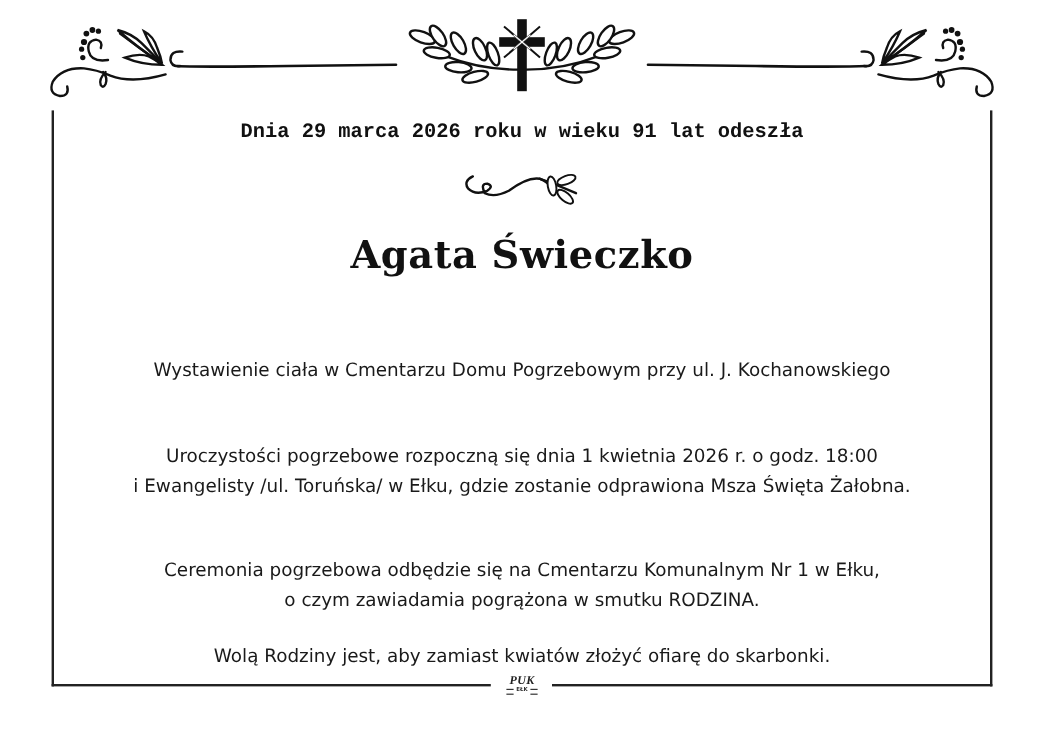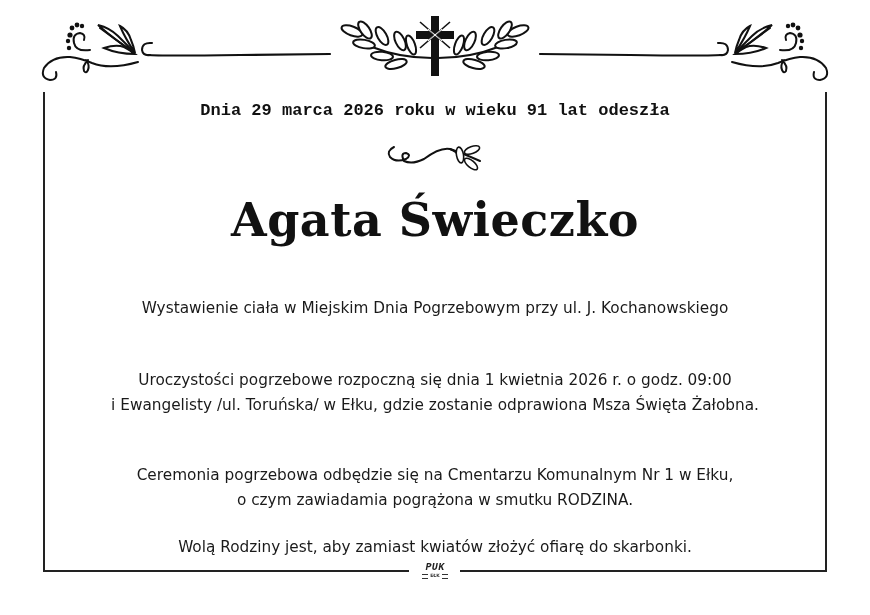--- a/index.html
+++ b/index.html
@@ -4,28 +4,28 @@
 <style>
   html, body { margin:0; padding:0; background:#ffffff; }
   body { width:870px; height:615px; position:relative; overflow:hidden;
          font-family:"DejaVu Sans", sans-serif; color:#111; }
   .frame-left { position:absolute; left:43px; top:92px; width:2px; height:480px; background:#222; }
   .frame-right { position:absolute; left:825px; top:92px; width:2px; height:480px; background:#222; }
   .frame-bottom-l { position:absolute; left:43px; top:570px; width:366px; height:2px; background:#222; }
   .frame-bottom-r { position:absolute; left:460px; top:570px; width:367px; height:2px; background:#222; }
   .top-ornament { position:absolute; left:0; top:0; width:870px; height:100px; }
   .logo { position:absolute; left:414px; top:562px; width:42px; height:20px; text-align:center; }
-  .logo-main { font-family:Liberation Mono, monospace; font-weight:bold; font-style:italic; font-size:10px; line-height:11px; color:#222; letter-spacing:0.3px; }
+  .logo-main { font-family:Liberation Serif, serif; font-weight:bold; font-style:italic; font-size:10px; line-height:11px; color:#222; letter-spacing:0.3px; }
   .logo-sub { display:flex; align-items:center; justify-content:center; gap:2px; font-size:4.5px; font-weight:bold; line-height:6px; color:#333; }
   .logo-sub .bar { display:inline-block; width:6px; height:3px; border-top:1px solid #333; border-bottom:1px solid #333; }
   .intro { position:absolute; left:0; width:870px; top:101px; text-align:center;
            font-family:Liberation Mono, monospace; font-weight:bold; font-size:17px; color:#111; }
   .divider { position:absolute; left:384px; top:139px; width:102px; height:36px; }
   .name { position:absolute; left:0; width:870px; top:193px; text-align:center;
-          font-family:"DejaVu Serif", serif; font-weight:bold; font-size:46px; color:#111; letter-spacing:0.5px; }
+          font-family:"DejaVu Serif", serif; font-weight:bold; font-size:32px; color:#111; letter-spacing:0.5px; }
   .para { position:absolute; left:0; width:870px; text-align:center;
           font-family:"DejaVu Sans", sans-serif; font-size:15.3px; line-height:24.5px; color:#1a1a1a; }
   .para div { white-space:nowrap; }
 </style>
 </head>
 <body>
 
 <svg class="top-ornament" viewBox="0 0 870 100" xmlns="http://www.w3.org/2000/svg">
 
   <g>
@@ -130,25 +130,25 @@
   <g stroke="#111" stroke-width="1.6" fill="#fff">
     <ellipse cx="76" cy="16" rx="3.5" ry="8" transform="rotate(-10 76 16)"></ellipse>
     <ellipse cx="88" cy="11" rx="3.5" ry="8" transform="rotate(70 88 11)"></ellipse>
     <ellipse cx="87" cy="25" rx="3.5" ry="8" transform="rotate(-50 87 25)"></ellipse>
   </g>
 </svg>
 
 <div class="name">Agata Świeczko</div>
 
 <div class="para" style="top:296px;">
-  <div>Wystawienie ciała w Miejskim Dnia Pogrzebowym przy ul. J. Kochanowskiego</div>
+  <div>Wystawienie ciała w Cmentarzu Domu Pogrzebowym przy ul. J. Kochanowskiego</div>
 </div>
 
 <div class="para" style="top:368px;">
-  <div>Uroczystości pogrzebowe rozpoczną się dnia 1 kwietnia 2026 r. o godz. 09:00</div>
+  <div>Uroczystości pogrzebowe rozpoczną się dnia 1 kwietnia 2026 r. o godz. 18:00</div>
   <div>i Ewangelisty /ul. Toruńska/ w Ełku, gdzie zostanie odprawiona Msza Święta Żałobna.</div>
 </div>
 
 <div class="para" style="top:463px;">
   <div>Ceremonia pogrzebowa odbędzie się na Cmentarzu Komunalnym Nr 1 w Ełku,</div>
   <div>o czym zawiadamia pogrążona w smutku RODZINA.</div>
 </div>
 
 <div class="para" style="top:535px;">
   <div>Wolą Rodziny jest, aby zamiast kwiatów złożyć ofiarę do skarbonki.</div>

